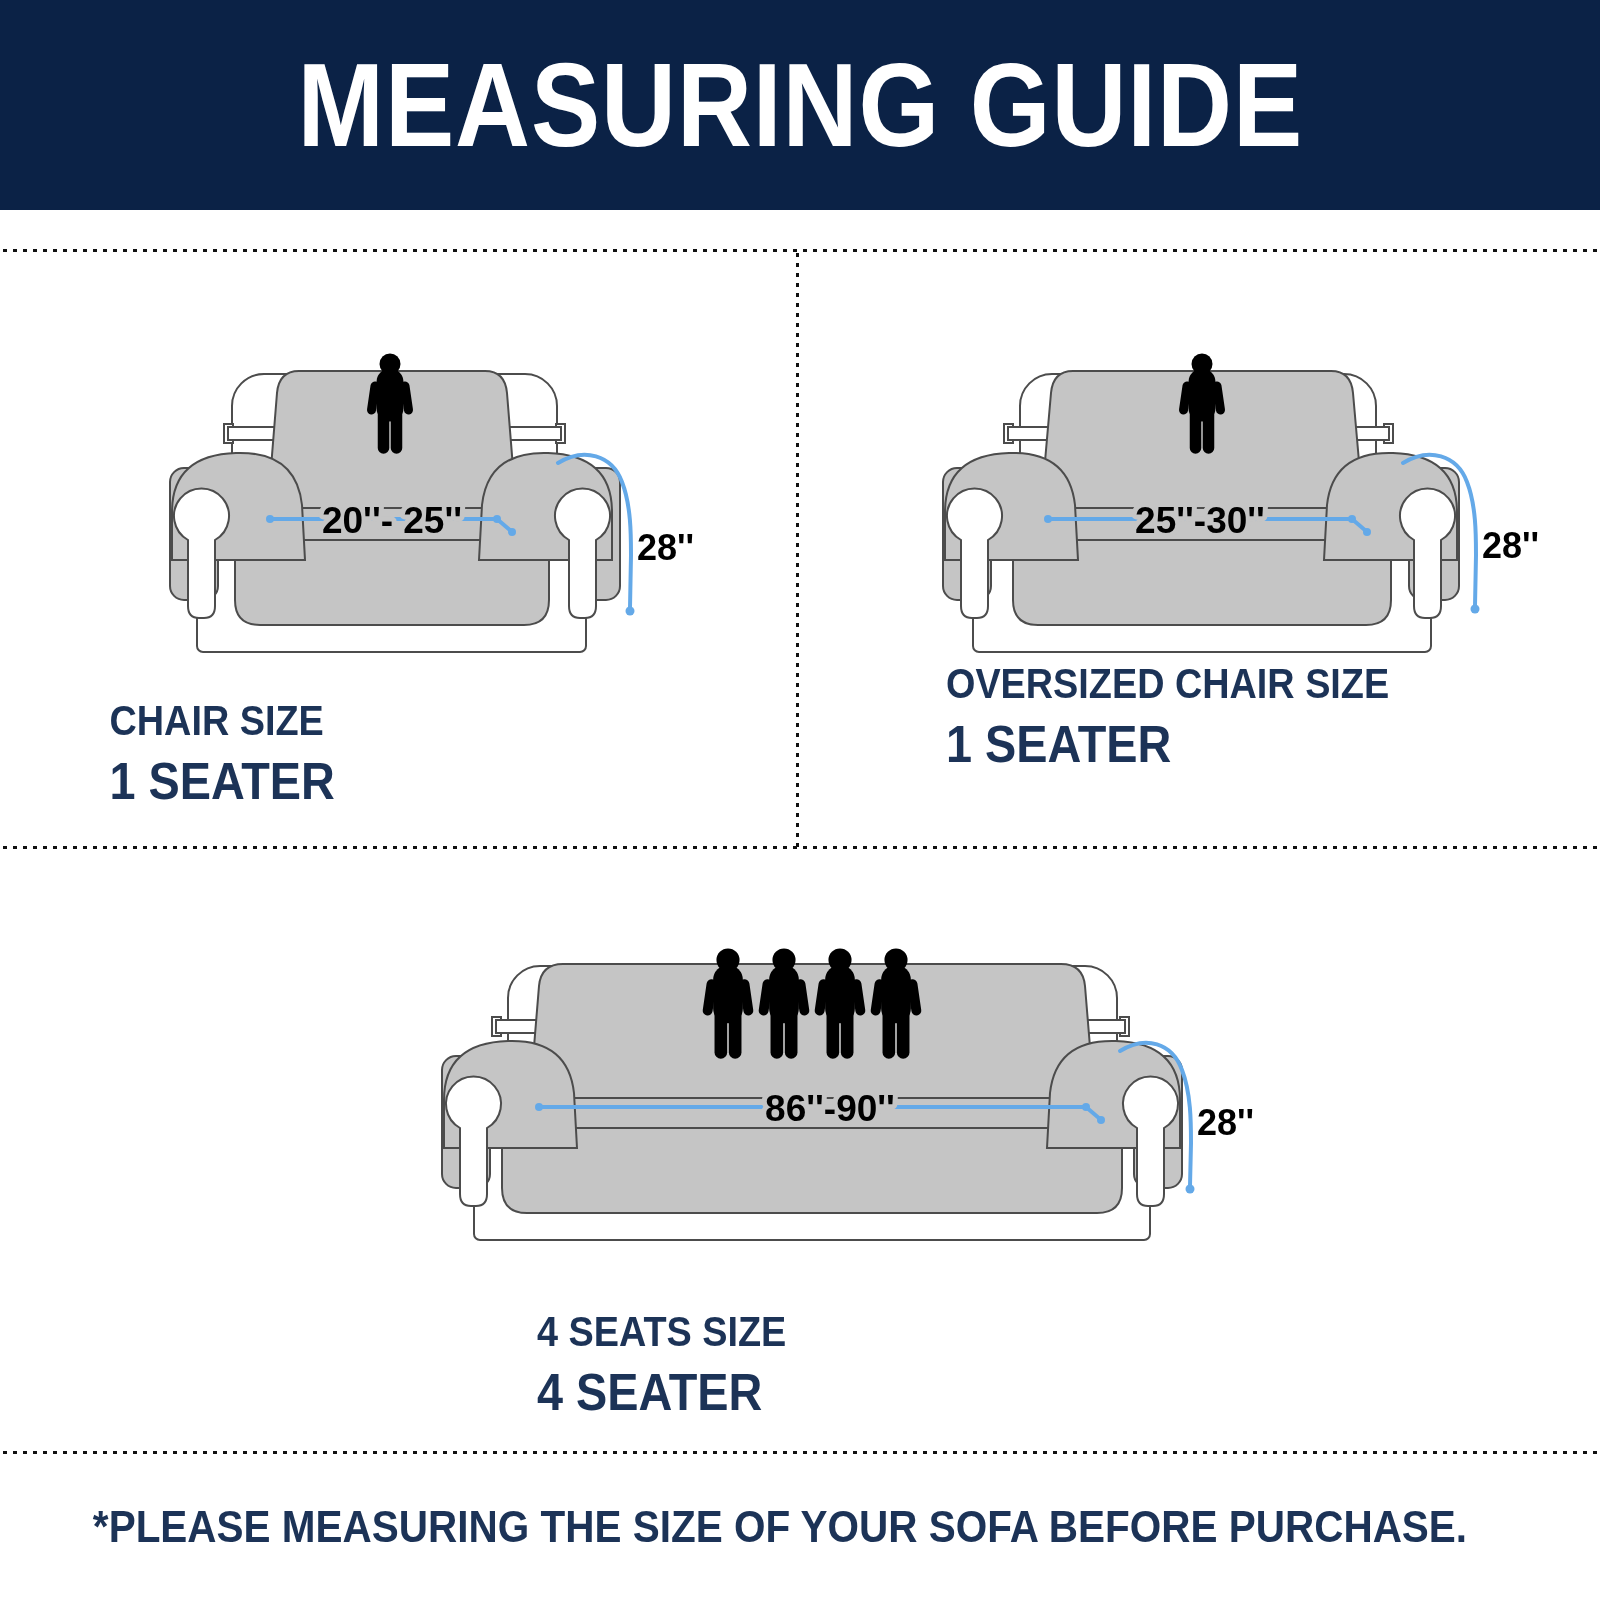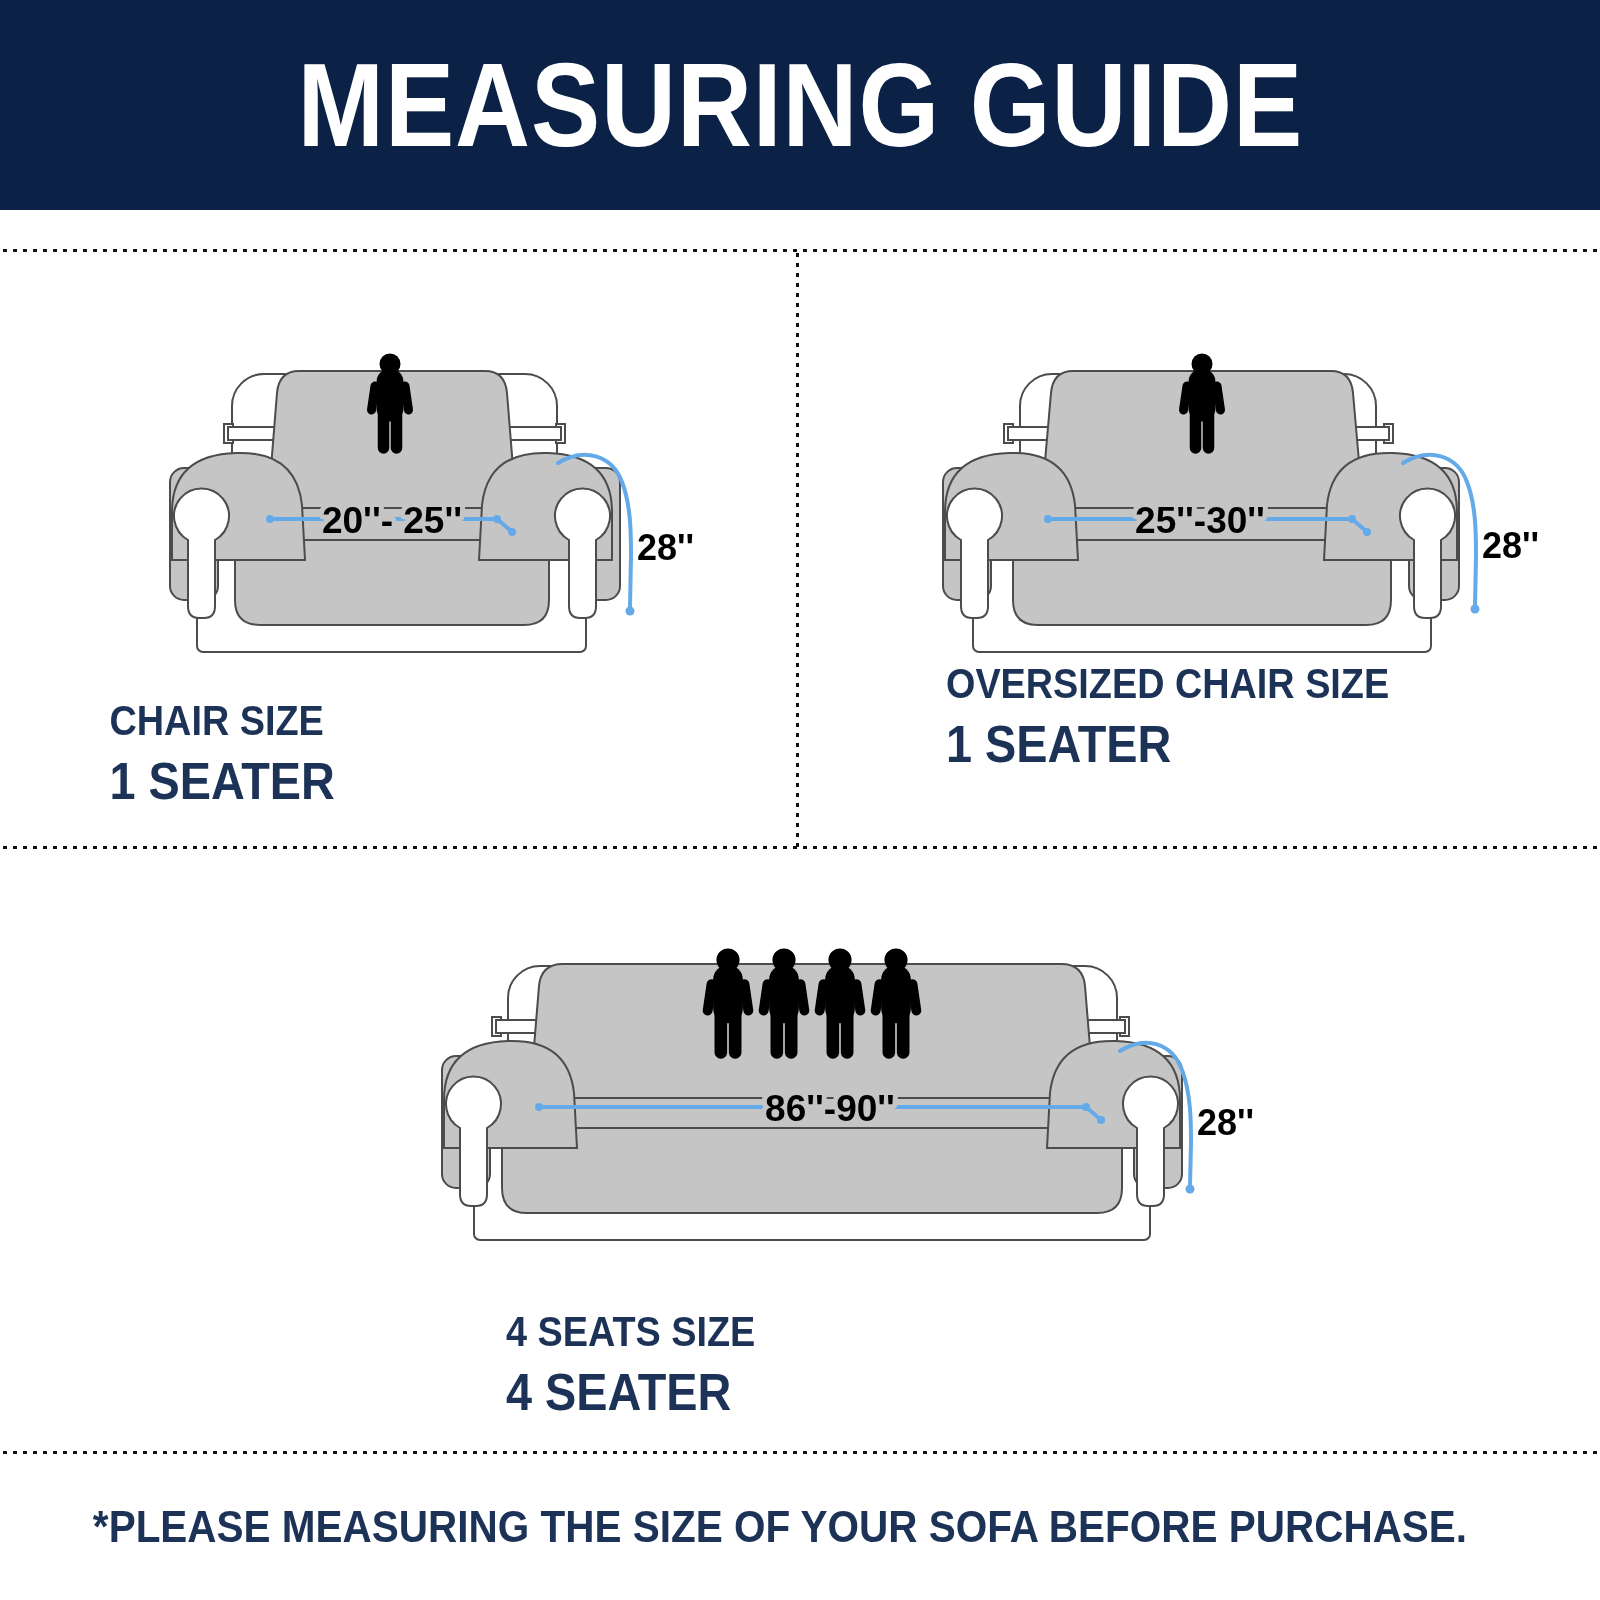--- a/index.html
+++ b/index.html
@@ -183,20 +183,20 @@
       <line class="blue-ln" x1="1086" y1="1107" x2="1100" y2="1119"></line>
       <circle class="blue-dot" cx="1101" cy="1120" r="4"></circle>
       <text class="measure-text" x="830" y="1121">86''-90''</text>
     </g>
     <g>
       <path class="blue-ln" d="M1120,1051 C1146,1035 1172,1043 1182,1070 C1191,1093 1191,1123 1191,1143 L1190,1186"></path>
       <circle class="blue-dot" cx="1190" cy="1189" r="4.5"></circle>
       <text class="arm-text" x="1197" y="1135">28''</text>
     </g>
   </svg>
-  <div class="label-block" style="left:476px;top:1308px;width:600px">
+  <div class="label-block" style="left:507px;top:1308px;width:600px">
     <div class="size-label">4 SEATS SIZE</div>
     <div class="seater-label">4 SEATER</div>
   </div>
 
   <div class="footer-note">*PLEASE MEASURING THE SIZE OF YOUR SOFA BEFORE PURCHASE.</div>
 
 </div>
 
 </body></html>

